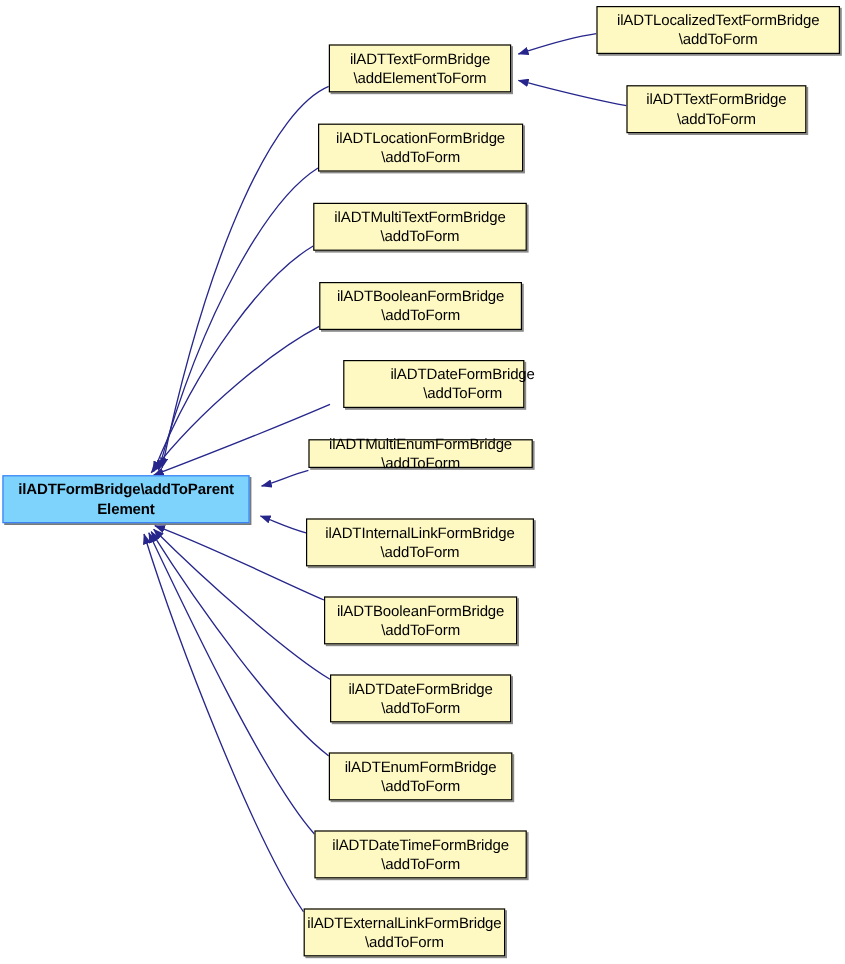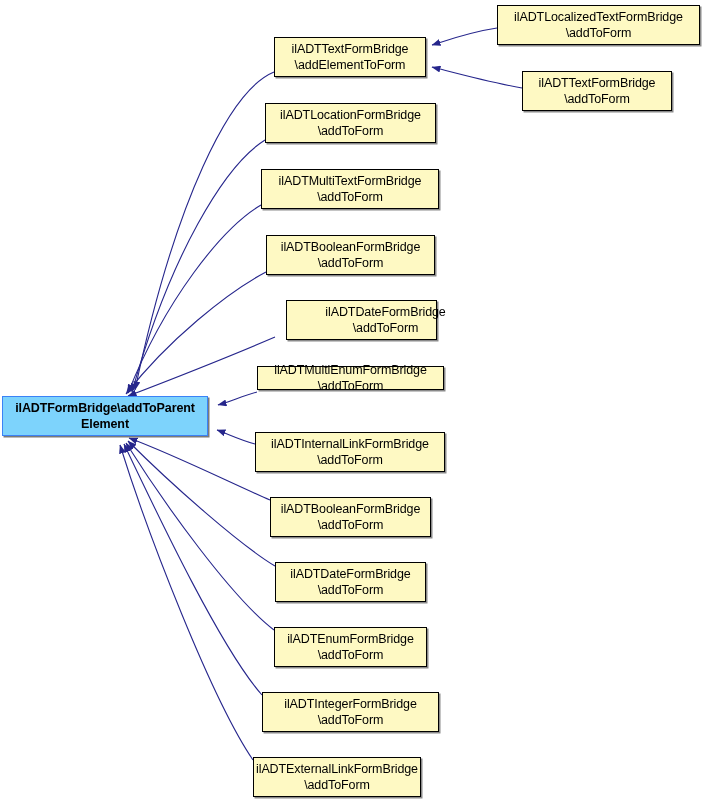--- a/index.html
+++ b/index.html
@@ -94,21 +94,21 @@
       <div class="node" style="left: 257px; top: 366px; width: 187px; height: 24px;"><span class="label">ilADTMultiEnumFormBridge
 \addToForm</span></div>
       <div class="node" style="left: 255px; top: 432px; width: 190px; height: 40px;"><span class="label">ilADTInternalLinkFormBridge
 \addToForm</span></div>
       <div class="node" style="left: 270px; top: 497px; width: 161px; height: 40px;"><span class="label">ilADTBooleanFormBridge
 \addToForm</span></div>
       <div class="node" style="left: 275px; top: 562px; width: 151px; height: 40px;"><span class="label">ilADTDateFormBridge
 \addToForm</span></div>
       <div class="node" style="left: 274px; top: 627px; width: 153px; height: 40px; justify-content: center;"><span class="label">ilADTEnumFormBridge
 \addToForm</span></div>
-      <div class="node" style="left: 262px; top: 692px; width: 177px; height: 40px;"><span class="label">ilADTIntegerFormBridge
+      <div class="node" style="left: 262px; top: 692px; width: 177px; height: 40px;"><span class="label">ilADTDateTimeFormBridge
 \addToForm</span></div>
       <div class="node" style="left: 253px; top: 757px; width: 168px; height: 40px;"><span class="label">ilADTExternalLinkFormBridge
 \addToForm</span></div>
       <div class="node" style="left: 497px; top: 5px; width: 203px; height: 40px;"><span class="label">ilADTLocalizedTextFormBridge
 \addToForm</span></div>
       <div class="node" style="left: 522px; top: 71px; width: 150px; height: 40px;"><span class="label">ilADTTextFormBridge
 \addToForm</span></div>
     </div>
 
 </div>

